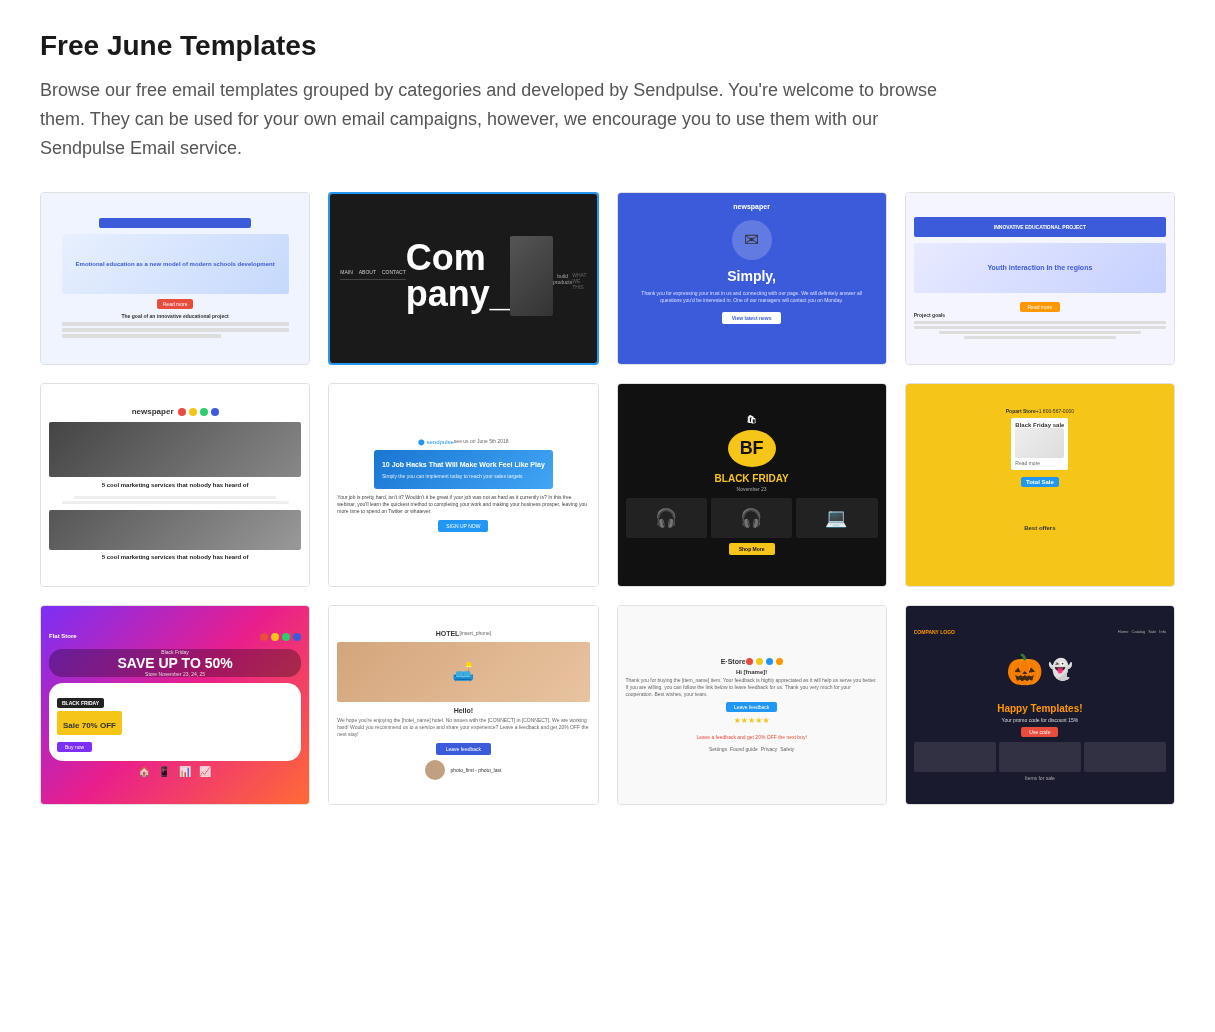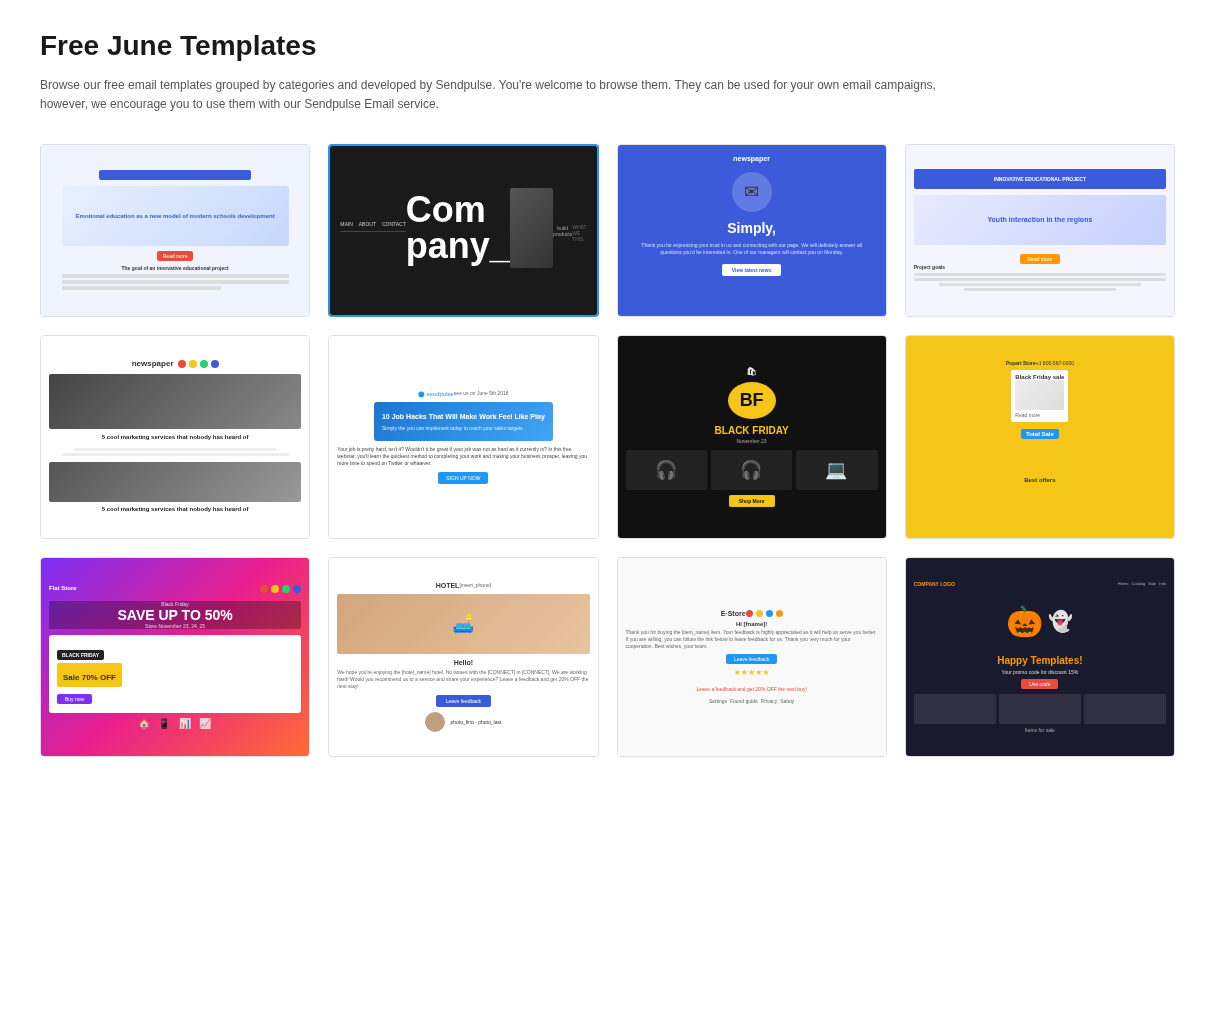--- a/index.html
+++ b/index.html
@@ -9,21 +9,21 @@
       color: #333;
       padding: 30px 40px;
     }
     h1 {
       font-size: 28px;
       font-weight: bold;
       margin-bottom: 14px;
       color: #1a1a1a;
     }
     .description {
-      font-size: 12px;
+      font-size: 18px;
       color: #555;
       line-height: 1.6;
       margin-bottom: 30px;
       max-width: 900px;
     }
     .grid {
       display: grid;
       grid-template-columns: repeat(4, 1fr);
       gap: 18px;
     }
@@ -550,42 +550,42 @@
     }
     .prev-fs-icon {
       width: 8px;
       height: 8px;
       border-radius: 50%;
       background: rgba(255,255,255,0.6);
     }
     .prev-fs-main {
       width: 100%;
       background: rgba(0,0,0,0.3);
-      border-radius: 2px;
+      border-radius: 13px;
       padding: 0;
       text-align: center;
       margin-bottom: 6px;
     }
     .prev-fs-tag {
       font-size: 5px;
       color: rgba(255,255,255,0.8);
     }
     .prev-fs-save {
       font-size: 14px;
       font-weight: 900;
       color: #fff;
     }
     .prev-fs-nov {
       font-size: 5px;
       color: rgba(255,255,255,0.8);
     }
     .prev-fs-body {
       width: 100%;
       background: #fff;
-      border-radius: 3px;
+      border-radius: 14px;
       padding: 8px;
     }
     .prev-fs-bf-badge {
       background: #222;
       color: #fff;
       font-size: 5px;
       font-weight: bold;
       padding: 2px 5px;
       border-radius: 2px;
       display: inline-block;

